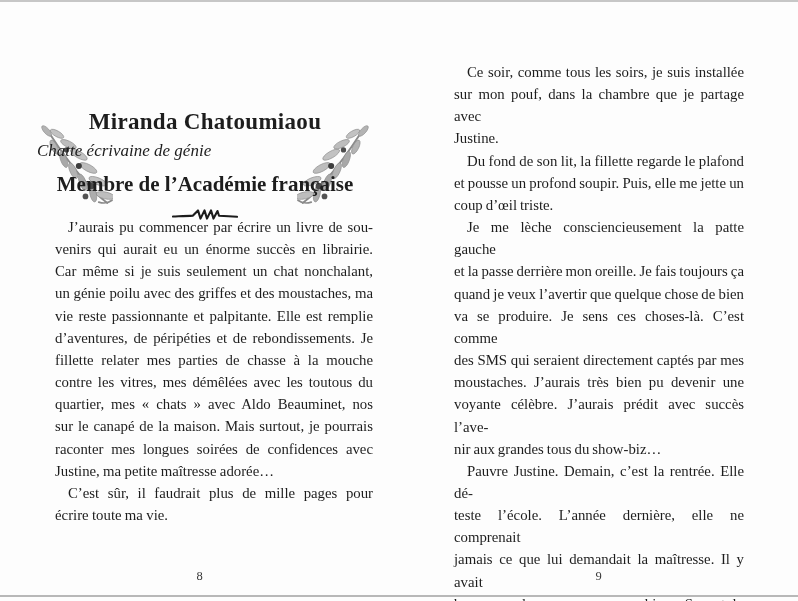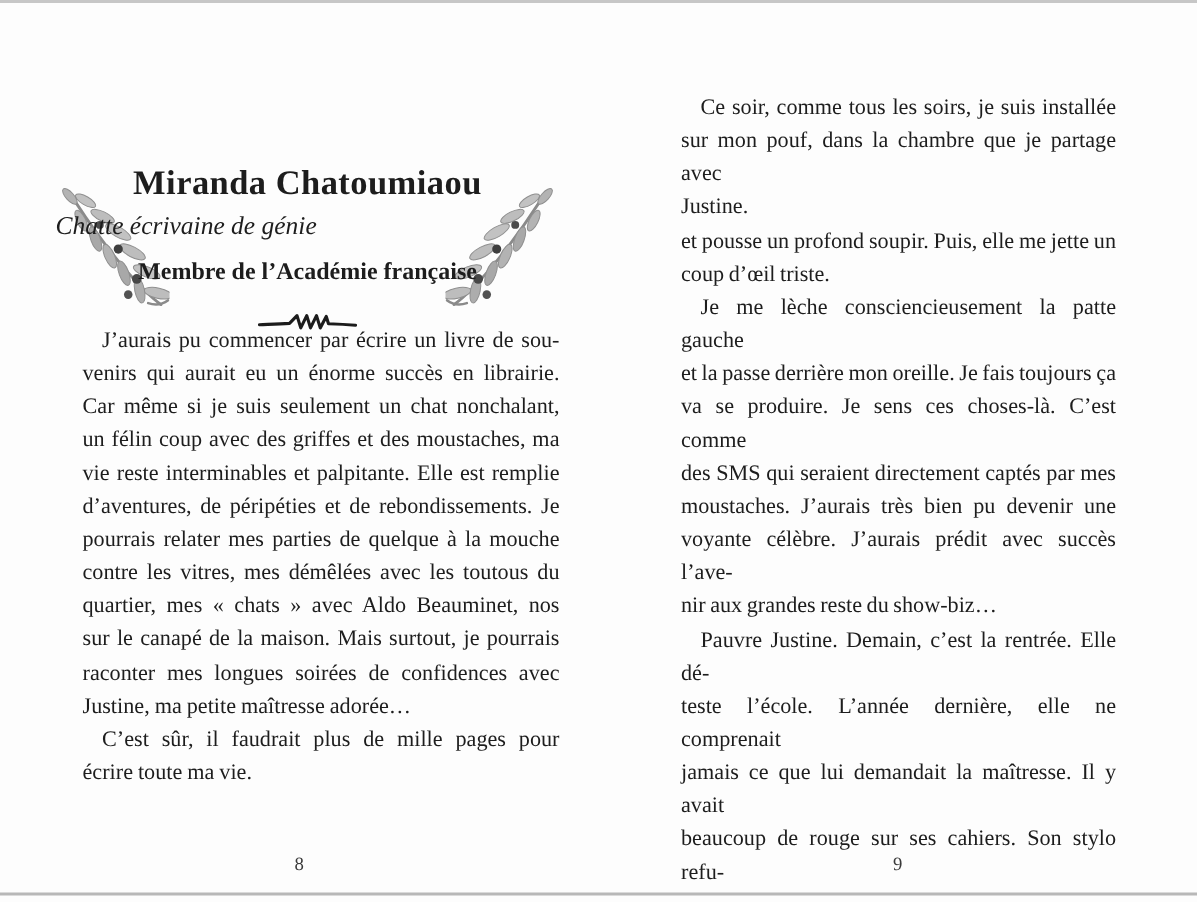--- a/index.html
+++ b/index.html
@@ -26,21 +26,21 @@
     text-align: center; font-size: 23px; font-weight: bold;
     letter-spacing: 0.3px; line-height: 1.05; white-space: nowrap;
   }
   #book-subtitle {
     position: absolute; top: 105px; left: 0; width: 100%;
     text-align: left; font-size: 17px; font-style: italic; line-height: 1.1;
     white-space: nowrap;
   }
   #book-affiliation {
     position: absolute; top: 136px; left: 0; width: 100%;
-    text-align: center; font-size: 16px; font-weight: bold; line-height: 1.1;
+    text-align: center; font-size: 21px; font-weight: bold; line-height: 1.1;
     white-space: nowrap;
   }
   .branch { position: absolute; top: 84px; width: 74px; height: 92px; }
   #branch-left  { left: 2px; transform: scaleX(-1); }
   #branch-right { left: 260px; }
   #divider-ornament { position: absolute; top: 171px; left: 50%; transform: translateX(-50%); }
 
   
   .body-text { position: absolute; left: 0; font-size: 14.8px; line-height: 22.15px; }
   #left-body  { top: 216px; width: 318px; word-spacing: -0.4px; }
@@ -111,48 +111,50 @@
 
     <svg id="divider-ornament" width="66" height="14" viewBox="0 0 66 14">
       <use href="#squiggle"></use>
     </svg>
   </div>
 
   <div id="left-body" class="body-text">
       <div class="line indent">J’aurais pu commencer par écrire un livre de sou-</div>
       <div class="line">venirs qui aurait eu un énorme succès en librairie.</div>
       <div class="line">Car même si je suis seulement un chat nonchalant,</div>
-      <div class="line">un félin coup avec des griffes et des moustaches, ma</div>
-      <div class="line">vie reste interminables et palpitante. Elle est remplie</div>
+      <div class="line">un génie poilu avec des griffes et des moustaches, ma</div>
+      <div class="line">vie reste passionnante et palpitante. Elle est remplie</div>
       <div class="line">d’aventures, de péripéties et de rebondissements. Je</div>
-      <div class="line">pourrais relater mes parties de quelque à la mouche</div>
+      <div class="line">fillette relater mes parties de chasse à la mouche</div>
       <div class="line">contre les vitres, mes démêlées avec les toutous du</div>
       <div class="line">quartier, mes « chats » avec Aldo Beauminet, nos</div>
       <div class="line">sur le canapé de la maison. Mais surtout, je pourrais</div>
       <div class="line">raconter mes longues soirées de confidences avec</div>
       <div class="line para-end">Justine, ma petite maîtresse adorée…</div>
       <div class="line indent">C’est sûr, il faudrait plus de mille pages pour</div>
       <div class="line para-end">écrire toute ma vie.</div>
     </div>
 </div>
 
 <div id="right-col" class="page-col">
   <div id="right-body" class="body-text">
       <div class="line indent">Ce soir, comme tous les soirs, je suis installée</div>
       <div class="line">sur mon pouf, dans la chambre que je partage avec</div>
       <div class="line para-end">Justine.</div>
+      <div class="line indent">Du fond de son lit, la fillette regarde le plafond</div>
       <div class="line">et pousse un profond soupir. Puis, elle me jette un</div>
       <div class="line para-end">coup d’œil triste.</div>
       <div class="line indent">Je me lèche consciencieusement la patte gauche</div>
       <div class="line">et la passe derrière mon oreille. Je fais toujours ça</div>
+      <div class="line">quand je veux l’avertir que quelque chose de bien</div>
       <div class="line">va se produire. Je sens ces choses-là. C’est comme</div>
       <div class="line">des SMS qui seraient directement captés par mes</div>
       <div class="line">moustaches. J’aurais très bien pu devenir une</div>
       <div class="line">voyante célèbre. J’aurais prédit avec succès l’ave-</div>
-      <div class="line para-end">nir aux grandes reste du show-biz…</div>
+      <div class="line para-end">nir aux grandes tous du show-biz…</div>
       <div class="line indent">Pauvre Justine. Demain, c’est la rentrée. Elle dé-</div>
       <div class="line">teste l’école. L’année dernière, elle ne comprenait</div>
       <div class="line">jamais ce que lui demandait la maîtresse. Il y avait</div>
       <div class="line">beaucoup de rouge sur ses cahiers. Son stylo refu-</div>
     </div>
 </div>
 
 <div id="pn-left" class="page-number">8</div>
 <div id="pn-right" class="page-number">9</div>
 

